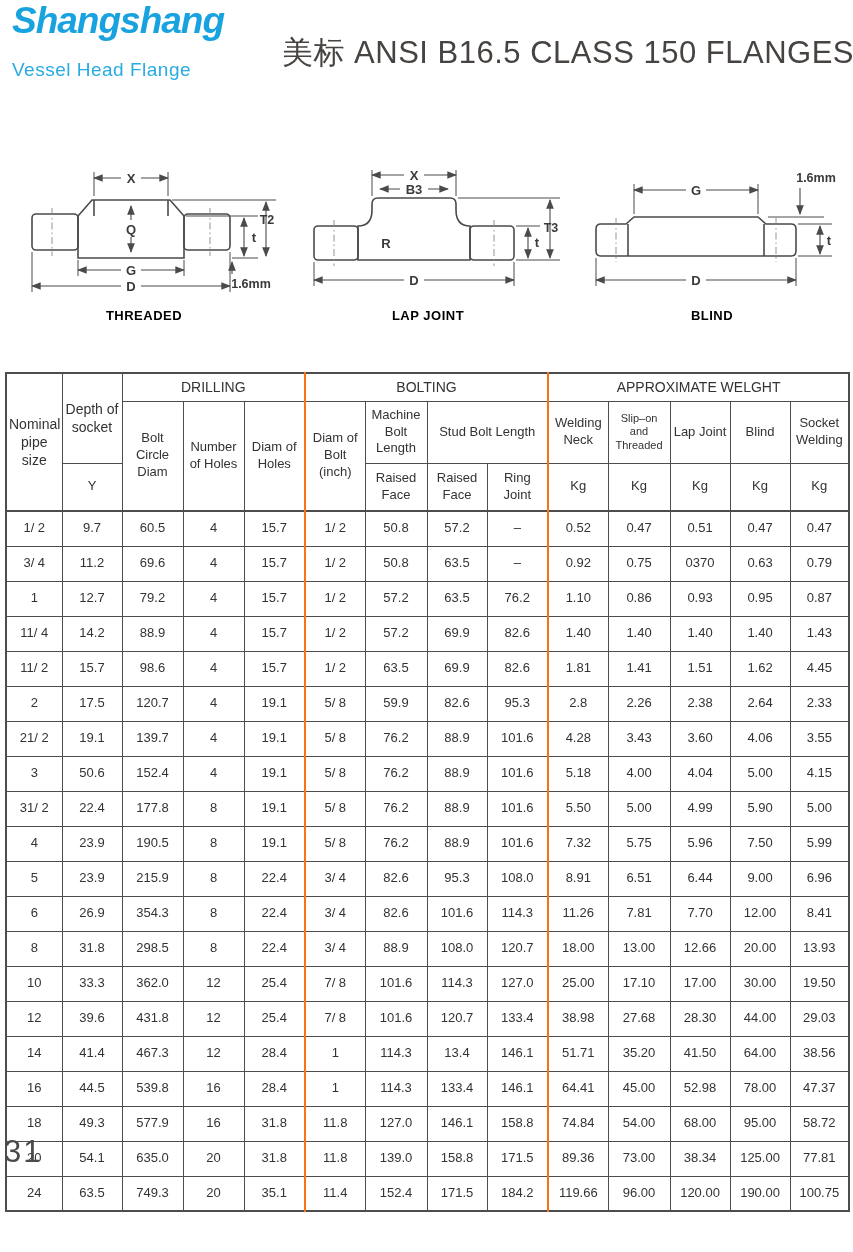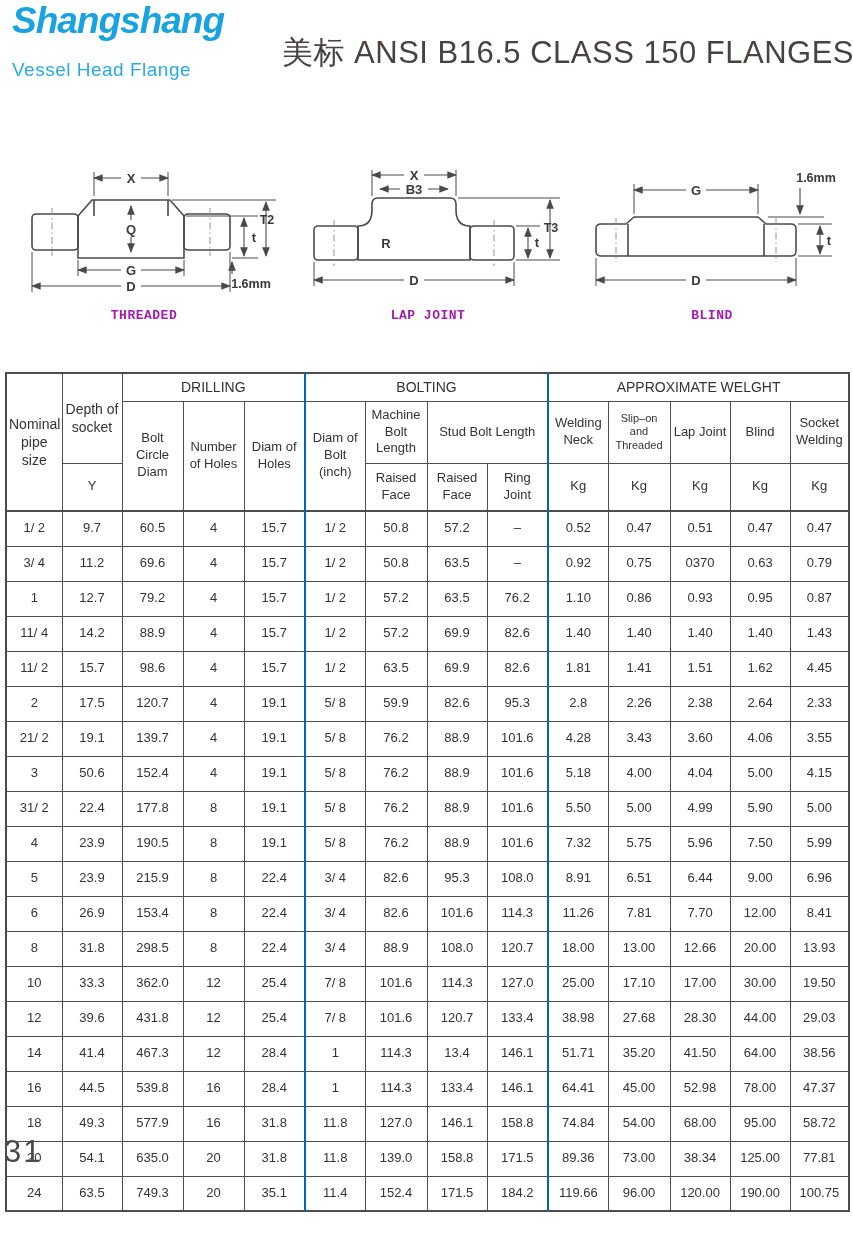--- a/index.html
+++ b/index.html
@@ -10,35 +10,35 @@
   
   .logo { position:absolute; left:12px; top:2px; }
   .logo-line1 { font-size:37px; font-weight:bold; font-style:italic; color:#18a3e0; letter-spacing:-1px; line-height:1.05; }
   .logo-line2 { font-size:19px; color:#29abe2; letter-spacing:0.5px; margin-top:18px; }
   .title { position:absolute; left:282px; top:32px; font-size:31px; font-weight:300; color:#474340; letter-spacing:0.5px; white-space:nowrap; }
 
   
   .drawings { position:absolute; left:8px; top:158px; width:840px; display:flex; justify-content:space-between; }
   .figure { width:272px; text-align:center; }
   .figure svg { display:block; }
-  .caption { font-size:13px; font-weight:bold; color:#a21caf; letter-spacing:0.5px; margin-top:2px;font-family:Liberation Mono, monospace; }
+  .caption { font-size:13px; font-weight:bold; color:#000000; letter-spacing:0.5px; margin-top:2px; }
   .draw-line { stroke:#4a4a4a; stroke-width:1.6; fill:none; }
   .thin-line { stroke:#4a4a4a; stroke-width:1; fill:none; }
   .dim-line { stroke:#4a4a4a; stroke-width:1.1; fill:none; }
   .cl { stroke:#888; stroke-width:0.9; fill:none; stroke-dasharray:7 3 1.5 3; }
   .dim-text { font-size:13px; fill:#3a3a3a; text-anchor:middle; font-weight:bold; }
   .dim-text.small { font-size:12.5px; }
   .mask { fill:#fff; }
 
   
   table { position:absolute; left:5px; top:372px; width:843px; border-collapse:collapse; table-layout:fixed;
           border:2px solid #4d4d4d; font-size:13px; color:#333; }
   th,td { border:1px solid #4d4d4d; text-align:center; vertical-align:middle; font-weight:normal; padding:1px 2px; line-height:1.3; }
   thead { border-bottom:2px solid #4d4d4d; }
-  .gb { border-left:2px solid #0369a1; }
+  .gb { border-left:2px solid #f97316; }
   tr.group-row th { height:28px; font-size:14px;margin-left:14px; }
   tr.head-row2 th { height:62px; }
   tr.head-row3 th { height:48px; }
   tbody td { height:35px; }
   th.slip { font-size:11px; line-height:1.2; }
 
   .page-number { position:absolute; left:4px; top:1134px; font-size:31px; font-weight:300; color:#4a4a4a; letter-spacing:2px; }
 </style>
 </head>
 <body>
@@ -403,21 +403,21 @@
           <td>108.0</td>
           <td class="gb">8.91</td>
           <td>6.51</td>
           <td>6.44</td>
           <td>9.00</td>
           <td>6.96</td>
         </tr>
         <tr>
           <td>6</td>
           <td>26.9</td>
-          <td>153.4</td>
+          <td>354.3</td>
           <td>8</td>
           <td>22.4</td>
           <td class="gb">3/ 4</td>
           <td>82.6</td>
           <td>101.6</td>
           <td>114.3</td>
           <td class="gb">11.26</td>
           <td>7.81</td>
           <td>7.70</td>
           <td>12.00</td>

